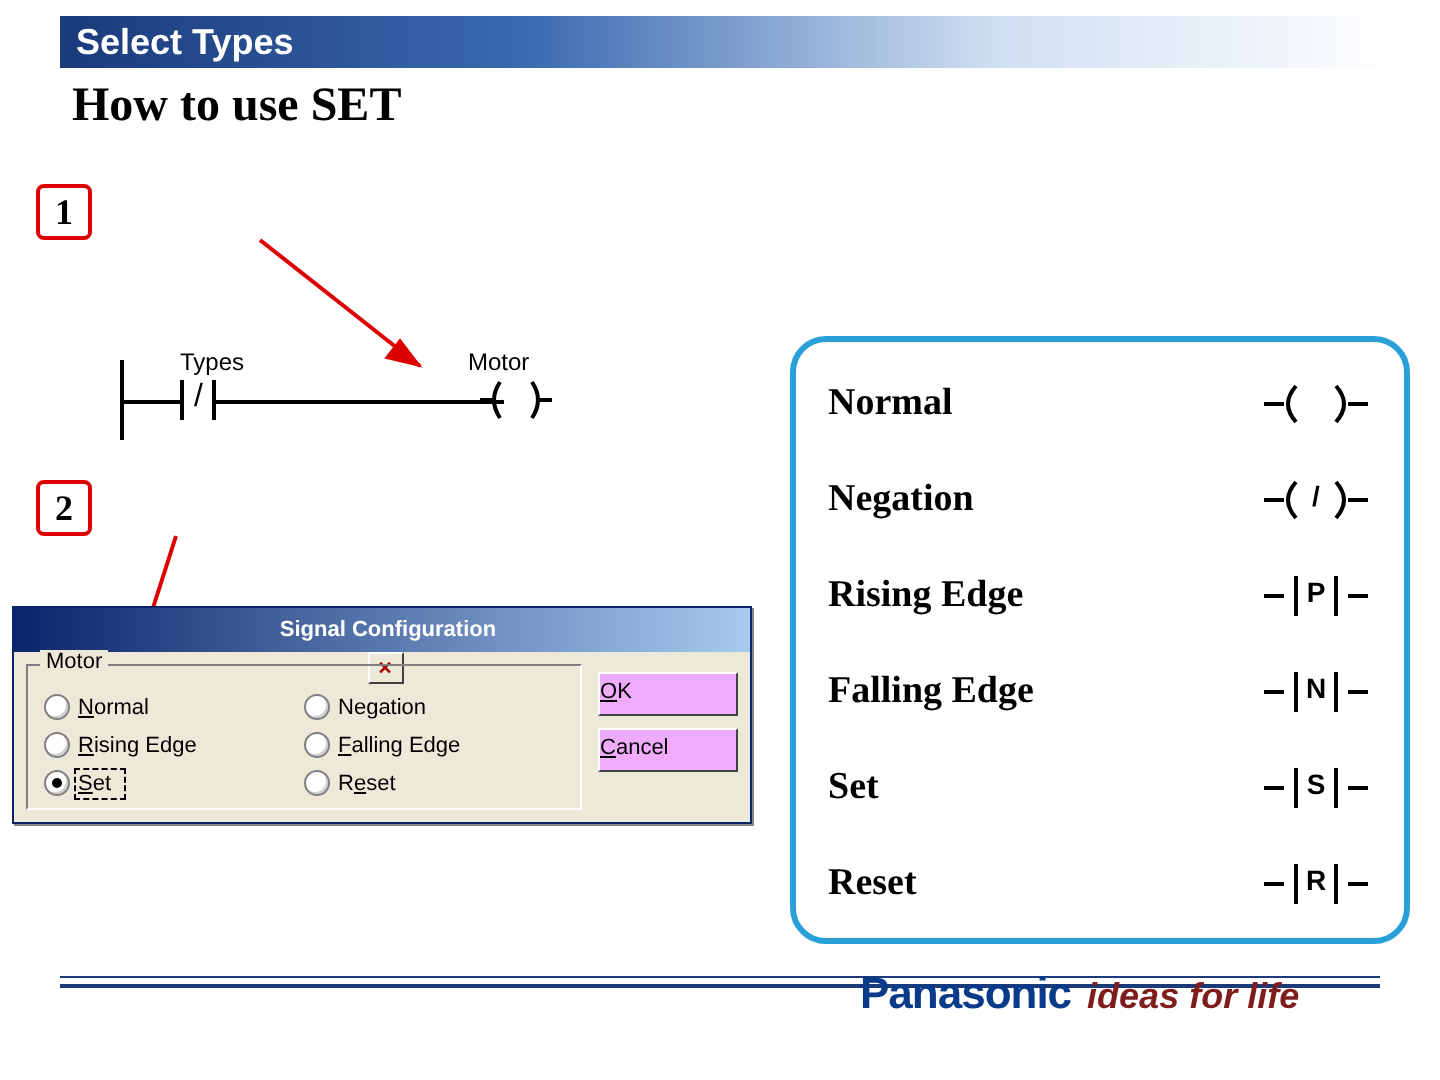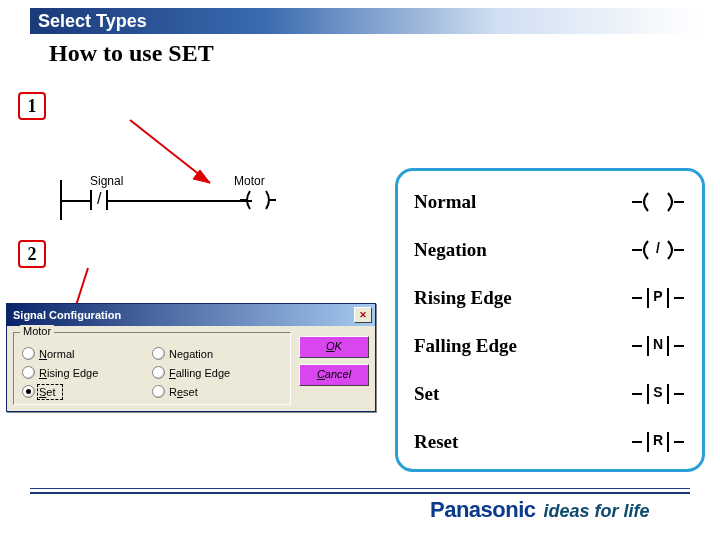--- a/index.html
+++ b/index.html
@@ -25,21 +25,20 @@
     font-size: 18px;
     line-height: 26px;
     padding-left: 8px;
   }
   .title {
     position: absolute;
     left: 36px;
     top: 40px;
     font-size: 24px;
     font-weight: bold;
-    margin-left: 13px;
   }
   .step-badge {
     display: inline-block;
     width: 24px;
     height: 24px;
     border: 2px solid #d00;
     border-radius: 4px;
     background: #fff;
     color: #000;
     font-size: 18px;
@@ -158,20 +157,21 @@
   .dlg-title {
     height: 22px;
     background: linear-gradient(to right, #0a246a, #a6caf0);
     color: #fff;
     font-weight: bold;
     line-height: 22px;
     padding-left: 6px;
     display: flex;
     justify-content: space-between;
     align-items: center;
+    flex-direction: column;
   }
   .dlg-close {
     width: 16px;
     height: 14px;
     background: #ece9d8;
     border: 1px solid #fff;
     border-right-color: #404040;
     border-bottom-color: #404040;
     margin-right: 3px;
     display: flex;
@@ -235,25 +235,24 @@
     flex-direction: column;
     gap: 6px;
     padding-top: 4px;
     width: 70px;
   }
   .winbtn {
     height: 20px;
     border: 1px solid #404040;
     border-top-color: #fff;
     border-left-color: #fff;
-    background: #d946ef;
-    text-align: center;
+    background: #f0abfc;
+    text-align: left;
     line-height: 18px;
     font-size: 11px;
-    font-style: italic;
   }
   .winbtn .u { text-decoration: underline; }
   .set-dash {
     position: absolute;
     border: 1px dashed #000;
     pointer-events: none;
   }
 
   
   .legend-box {
@@ -304,59 +303,59 @@
     left: 30px;
     top: 488px;
     width: 660px;
     border-top: 1px solid #1a3a7a;
     height: 3px;
     border-bottom: 2px solid #1a3a7a;
   }
   .brand {
     position: absolute;
     left: 430px;
-    top: 497px;
+    top: 484px;
     display: flex;
     align-items: baseline;
     gap: 8px;
   }
   .brand .p {
     font-family: Arial, sans-serif;
     font-size: 22px;
     font-weight: bold;
     color: #0a3a8a;
     letter-spacing: -0.5px;
   }
   .brand .t {
     font-family: Arial, sans-serif;
     font-size: 18px;
     font-weight: bold;
     font-style: italic;
-    color: #0c4a6e;
+    color: #7f1d1d;
   }
 </style>
 </head>
 <body>
 
 <div class="top-band">Select Types</div>
 <div class="title">How to use SET</div>
 
 <div class="step1">
   <span class="step-badge">1</span>
 </div>
 
 <svg class="arrow-red" style="left:120px;top:115px" width="100" height="80">
   <line x1="10" y1="5" x2="90" y2="68" stroke="#d00" stroke-width="2"></line>
   <polygon points="90,68 80,55 73,64" fill="#d00"></polygon>
 </svg>
 
 <div class="ladder">
   <div class="ladder-rail"></div>
   <div class="ladder-line"></div>
-  <div class="ladder-label" style="left:30px">Signal</div>
+  <div class="ladder-label" style="left:30px">Types</div>
   <div class="contact" style="left:30px">
     <div class="vbar" style="left:0"></div>
     <div class="vbar" style="left:16px"></div>
     <div class="hmask"></div>
     <div class="slash">/</div>
   </div>
   <div class="ladder-label" style="left:174px">Motor</div>
   <div class="coil-wrap">
     <svg width="36" height="26">
       <line x1="0" y1="13" x2="6" y2="13" stroke="#000" stroke-width="2"></line>

